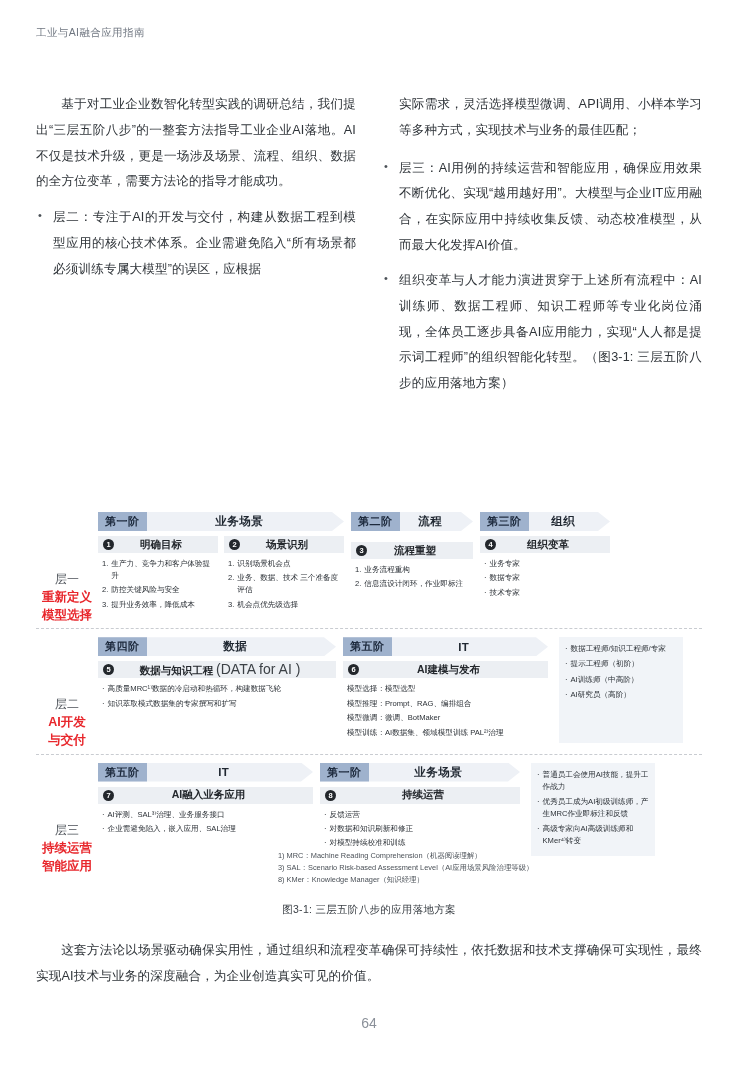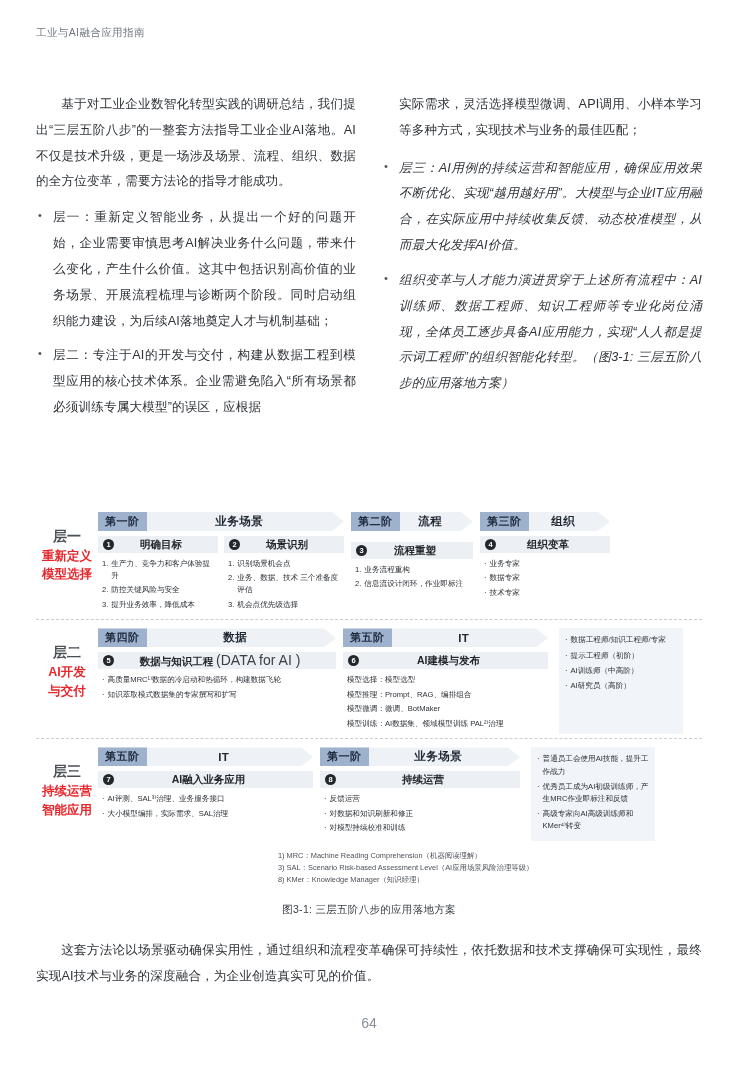--- a/index.html
+++ b/index.html
@@ -38,21 +38,21 @@
     margin-bottom: 9px;
     font-size: 12.6px; line-height: 2.05;
     text-align: justify;
     color: #2e3338; letter-spacing: .15px;
   }
   ul.bullets li::before {
     content: "•";
     position: absolute; left: 2px; top: -1px;
     color: #4a5056; font-size: 11px;
   }
-  .col.right ul.bullets li { margin-bottom: 9px; font-style: italic; }
+  .col.right ul.bullets li { margin-bottom: 9px; }
   .col.right p.cont {
     margin: 0 0 12px 0; padding-left: 17px;
     font-size: 12.6px; line-height: 2.05; text-align: justify;
     color: #2e3338; letter-spacing:.15px;
   }
 
   
   .figure {
     position: absolute; left: 36px; top: 512px; width: 666px;
   }
@@ -61,21 +61,21 @@
     padding-bottom: 4px;
   }
   .layer + .layer { border-top: 1px dashed #c9ccd1; padding-top: 8px; }
 
   .layer-label {
     width: 62px; flex: 0 0 62px;
     padding-top: 14px;
     text-align: center;
   }
   .layer-label .ln {
-    font-size: 14px; color: #4b5057; line-height: 1.5; font-weight: 700;
+    font-size: 12px; color: #4b5057; line-height: 1.5; font-weight: 400; margin-top: 44px;
   }
   .layer-label .lt {
     font-size: 12.5px; color: #e8272c; line-height: 1.45; font-weight: 700;
     white-space: nowrap;
   }
 
   .layer-body { flex: 1 1 auto; display: flex; gap: 7px; }
 
   .stage-col { display: flex; flex-direction: column; }
   .stage-col.w-half { width: 246px; }
@@ -178,21 +178,20 @@
 </style>
 </head>
 <body>
 
 <div class="running-head">工业与AI融合应用指南</div>
 
 <div class="cols">
   <div class="col left">
     <p class="lead">基于对工业企业数智化转型实践的调研总结，我们提出“三层五阶八步”的一整套方法指导工业企业AI落地。AI不仅是技术升级，更是一场涉及场景、流程、组织、数据的全方位变革，需要方法论的指导才能成功。</p>
     <ul class="bullets">
-      <li>层一：重新定义智能业务，从提出一个好的问题开始，企业需要审慎思考AI解决业务什么问题，带来什么变化，产生什么价值。这其中包括识别高价值的业务场景、开展流程梳理与诊断两个阶段。同时启动组织能力建设，为后续AI落地奠定人才与机制基础；</li>
       <li>层二：专注于AI的开发与交付，构建从数据工程到模型应用的核心技术体系。企业需避免陷入“所有场景都必须训练专属大模型”的误区，应根据</li>
     </ul>
   </div>
   <div class="col right">
     <p class="cont">实际需求，灵活选择模型微调、API调用、小样本学习等多种方式，实现技术与业务的最佳匹配；</p>
     <ul class="bullets">
       <li>层三：AI用例的持续运营和智能应用，确保应用效果不断优化、实现“越用越好用”。大模型与企业IT应用融合，在实际应用中持续收集反馈、动态校准模型，从而最大化发挥AI价值。</li>
       <li>组织变革与人才能力演进贯穿于上述所有流程中：AI训练师、数据工程师、知识工程师等专业化岗位涌现，全体员工逐步具备AI应用能力，实现“人人都是提示词工程师”的组织智能化转型。（图3-1: 三层五阶八步的应用落地方案）</li>
     </ul>
   </div>
@@ -417,21 +416,21 @@
               <span class="step-num">7</span>
               <span class="step-title">AI融入业务应用</span>
             </div>
             <div class="step-body">
               <div class="ln">
                   <span class="mk">·</span>
                   <span class="tx">AI评测、SAL³⁾治理、业务服务接口</span>
                 </div>
               <div class="ln">
                   <span class="mk">·</span>
-                  <span class="tx">大小模型编排，实际需求、SAL治理</span>
+                  <span class="tx">企业需避免陷入，嵌入应用、SAL治理</span>
                 </div>
             </div>
           </div>
         </div>
       </div>
 
       <div class="stage-col w-biz2">
         <div class="banner">
           <div class="phase">第一阶</div>
           <div class="domain">业务场景</div>

